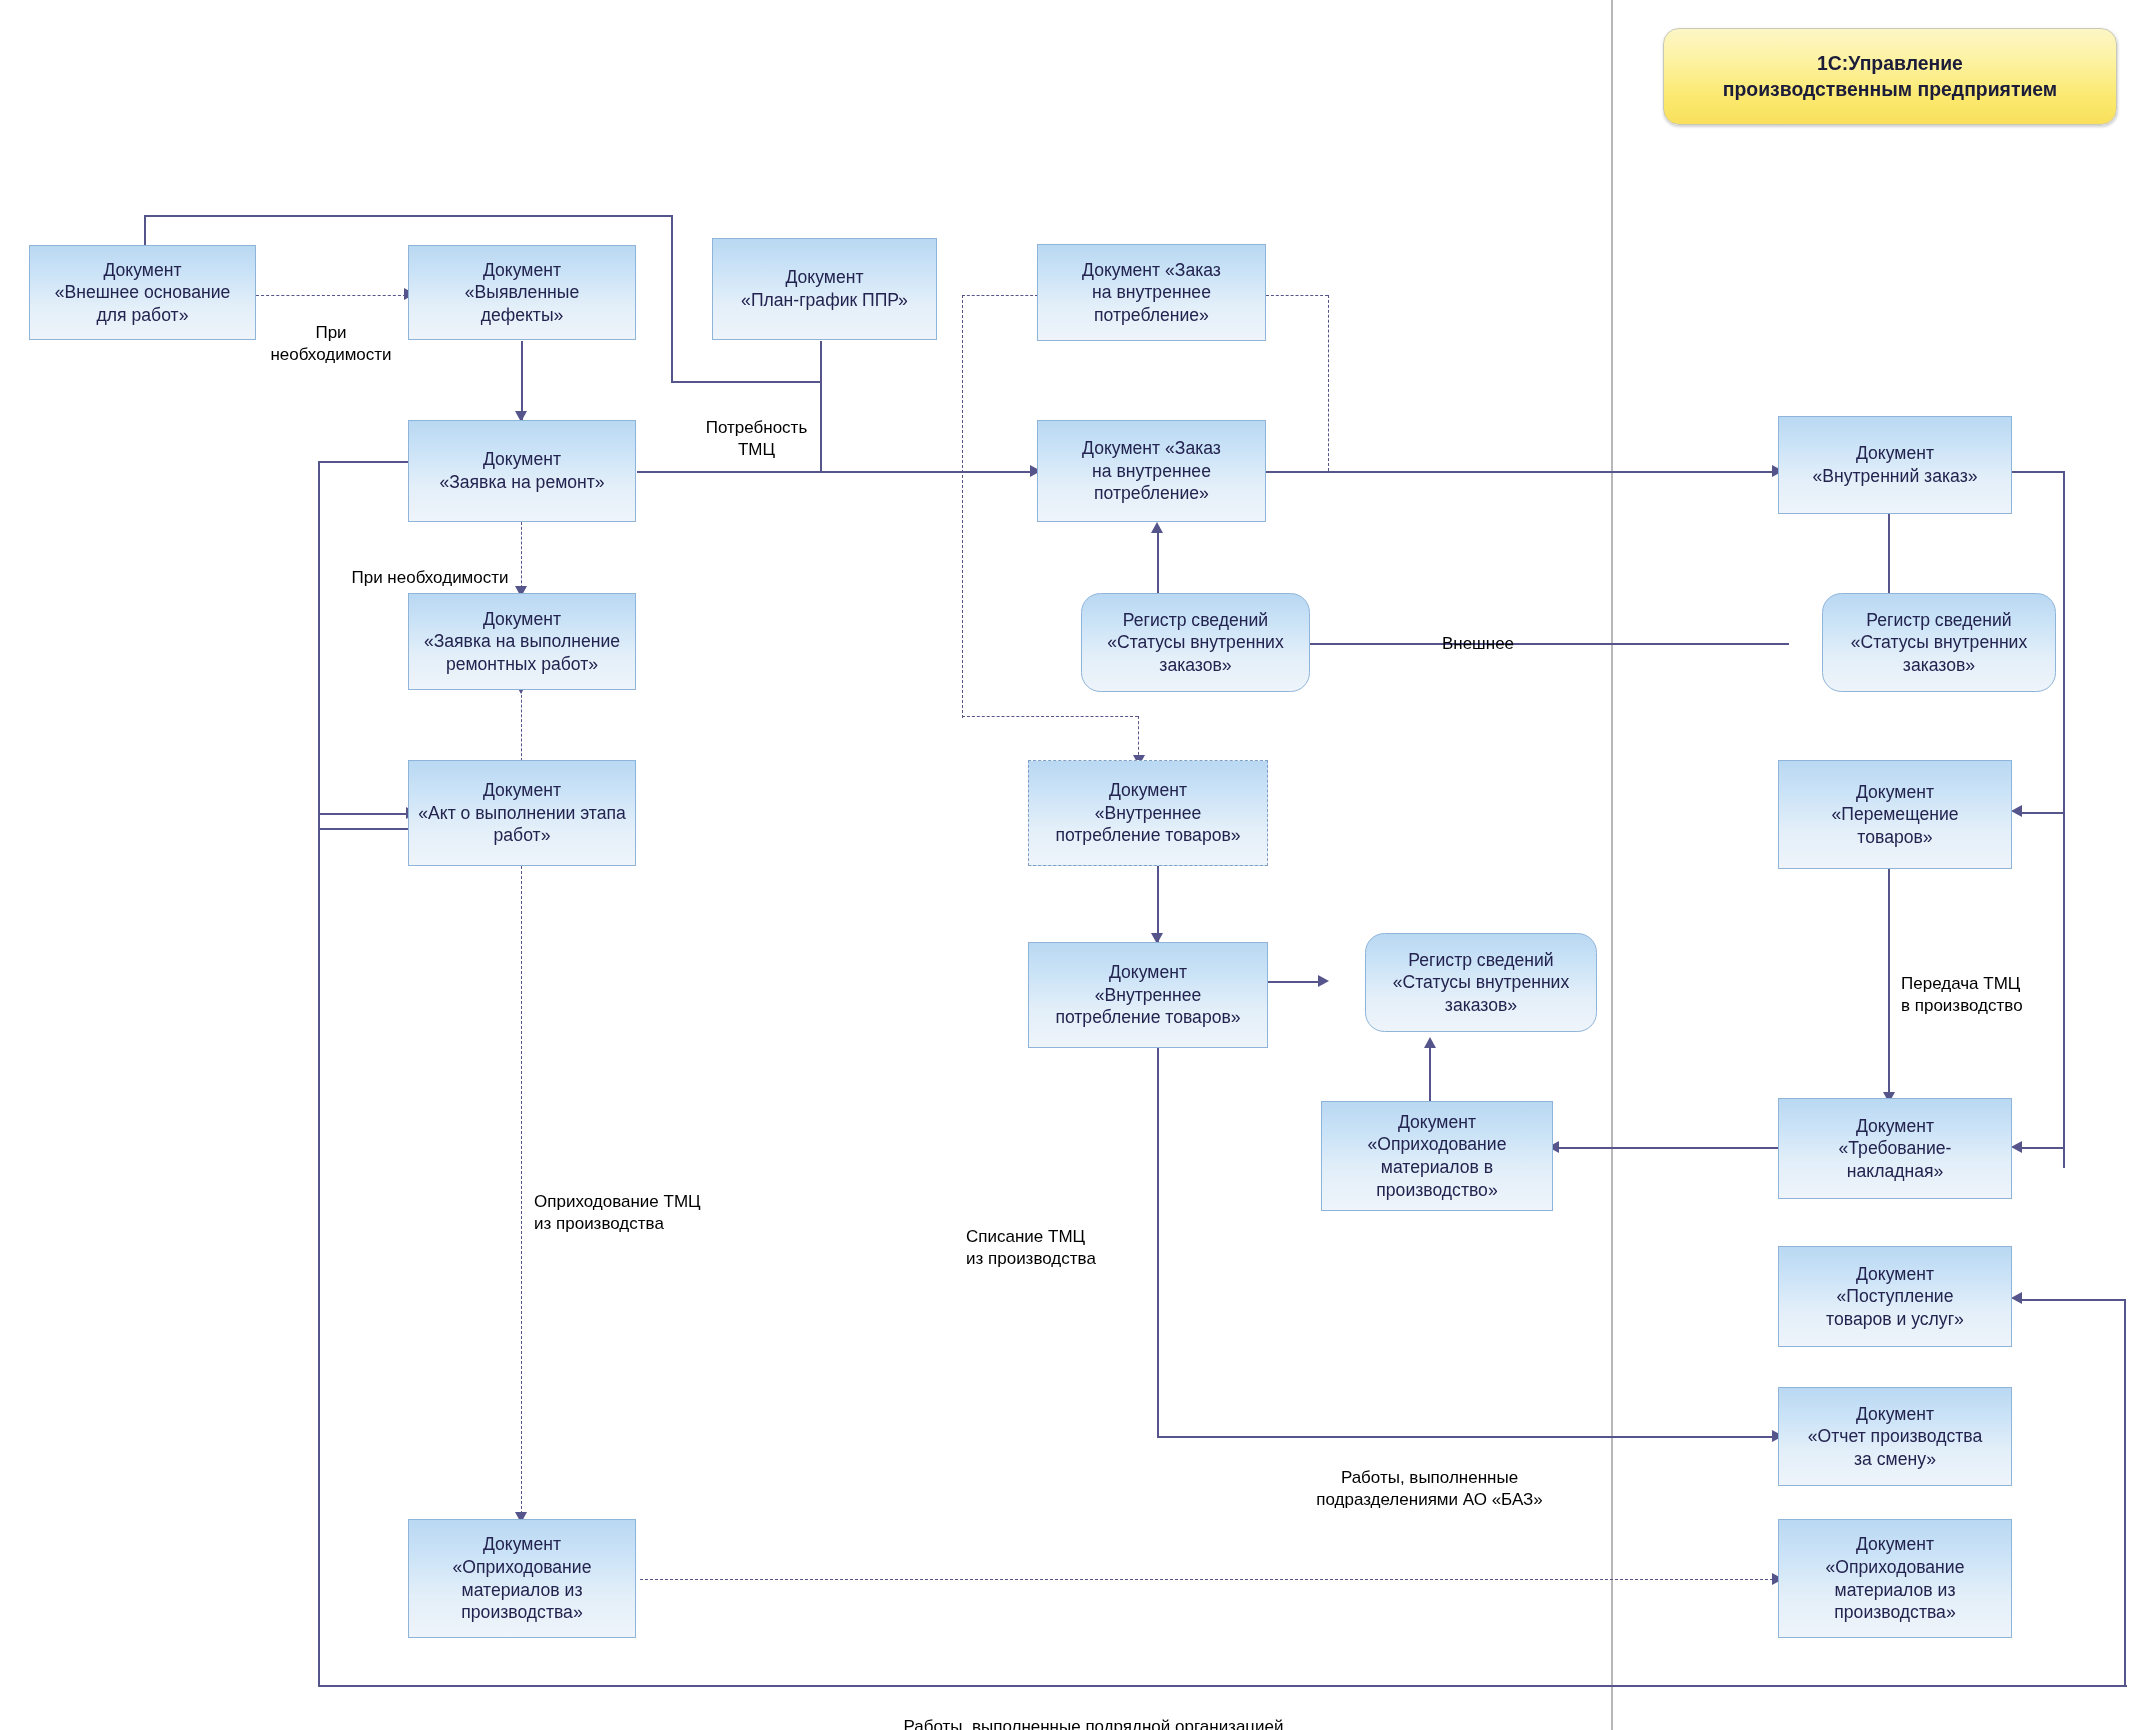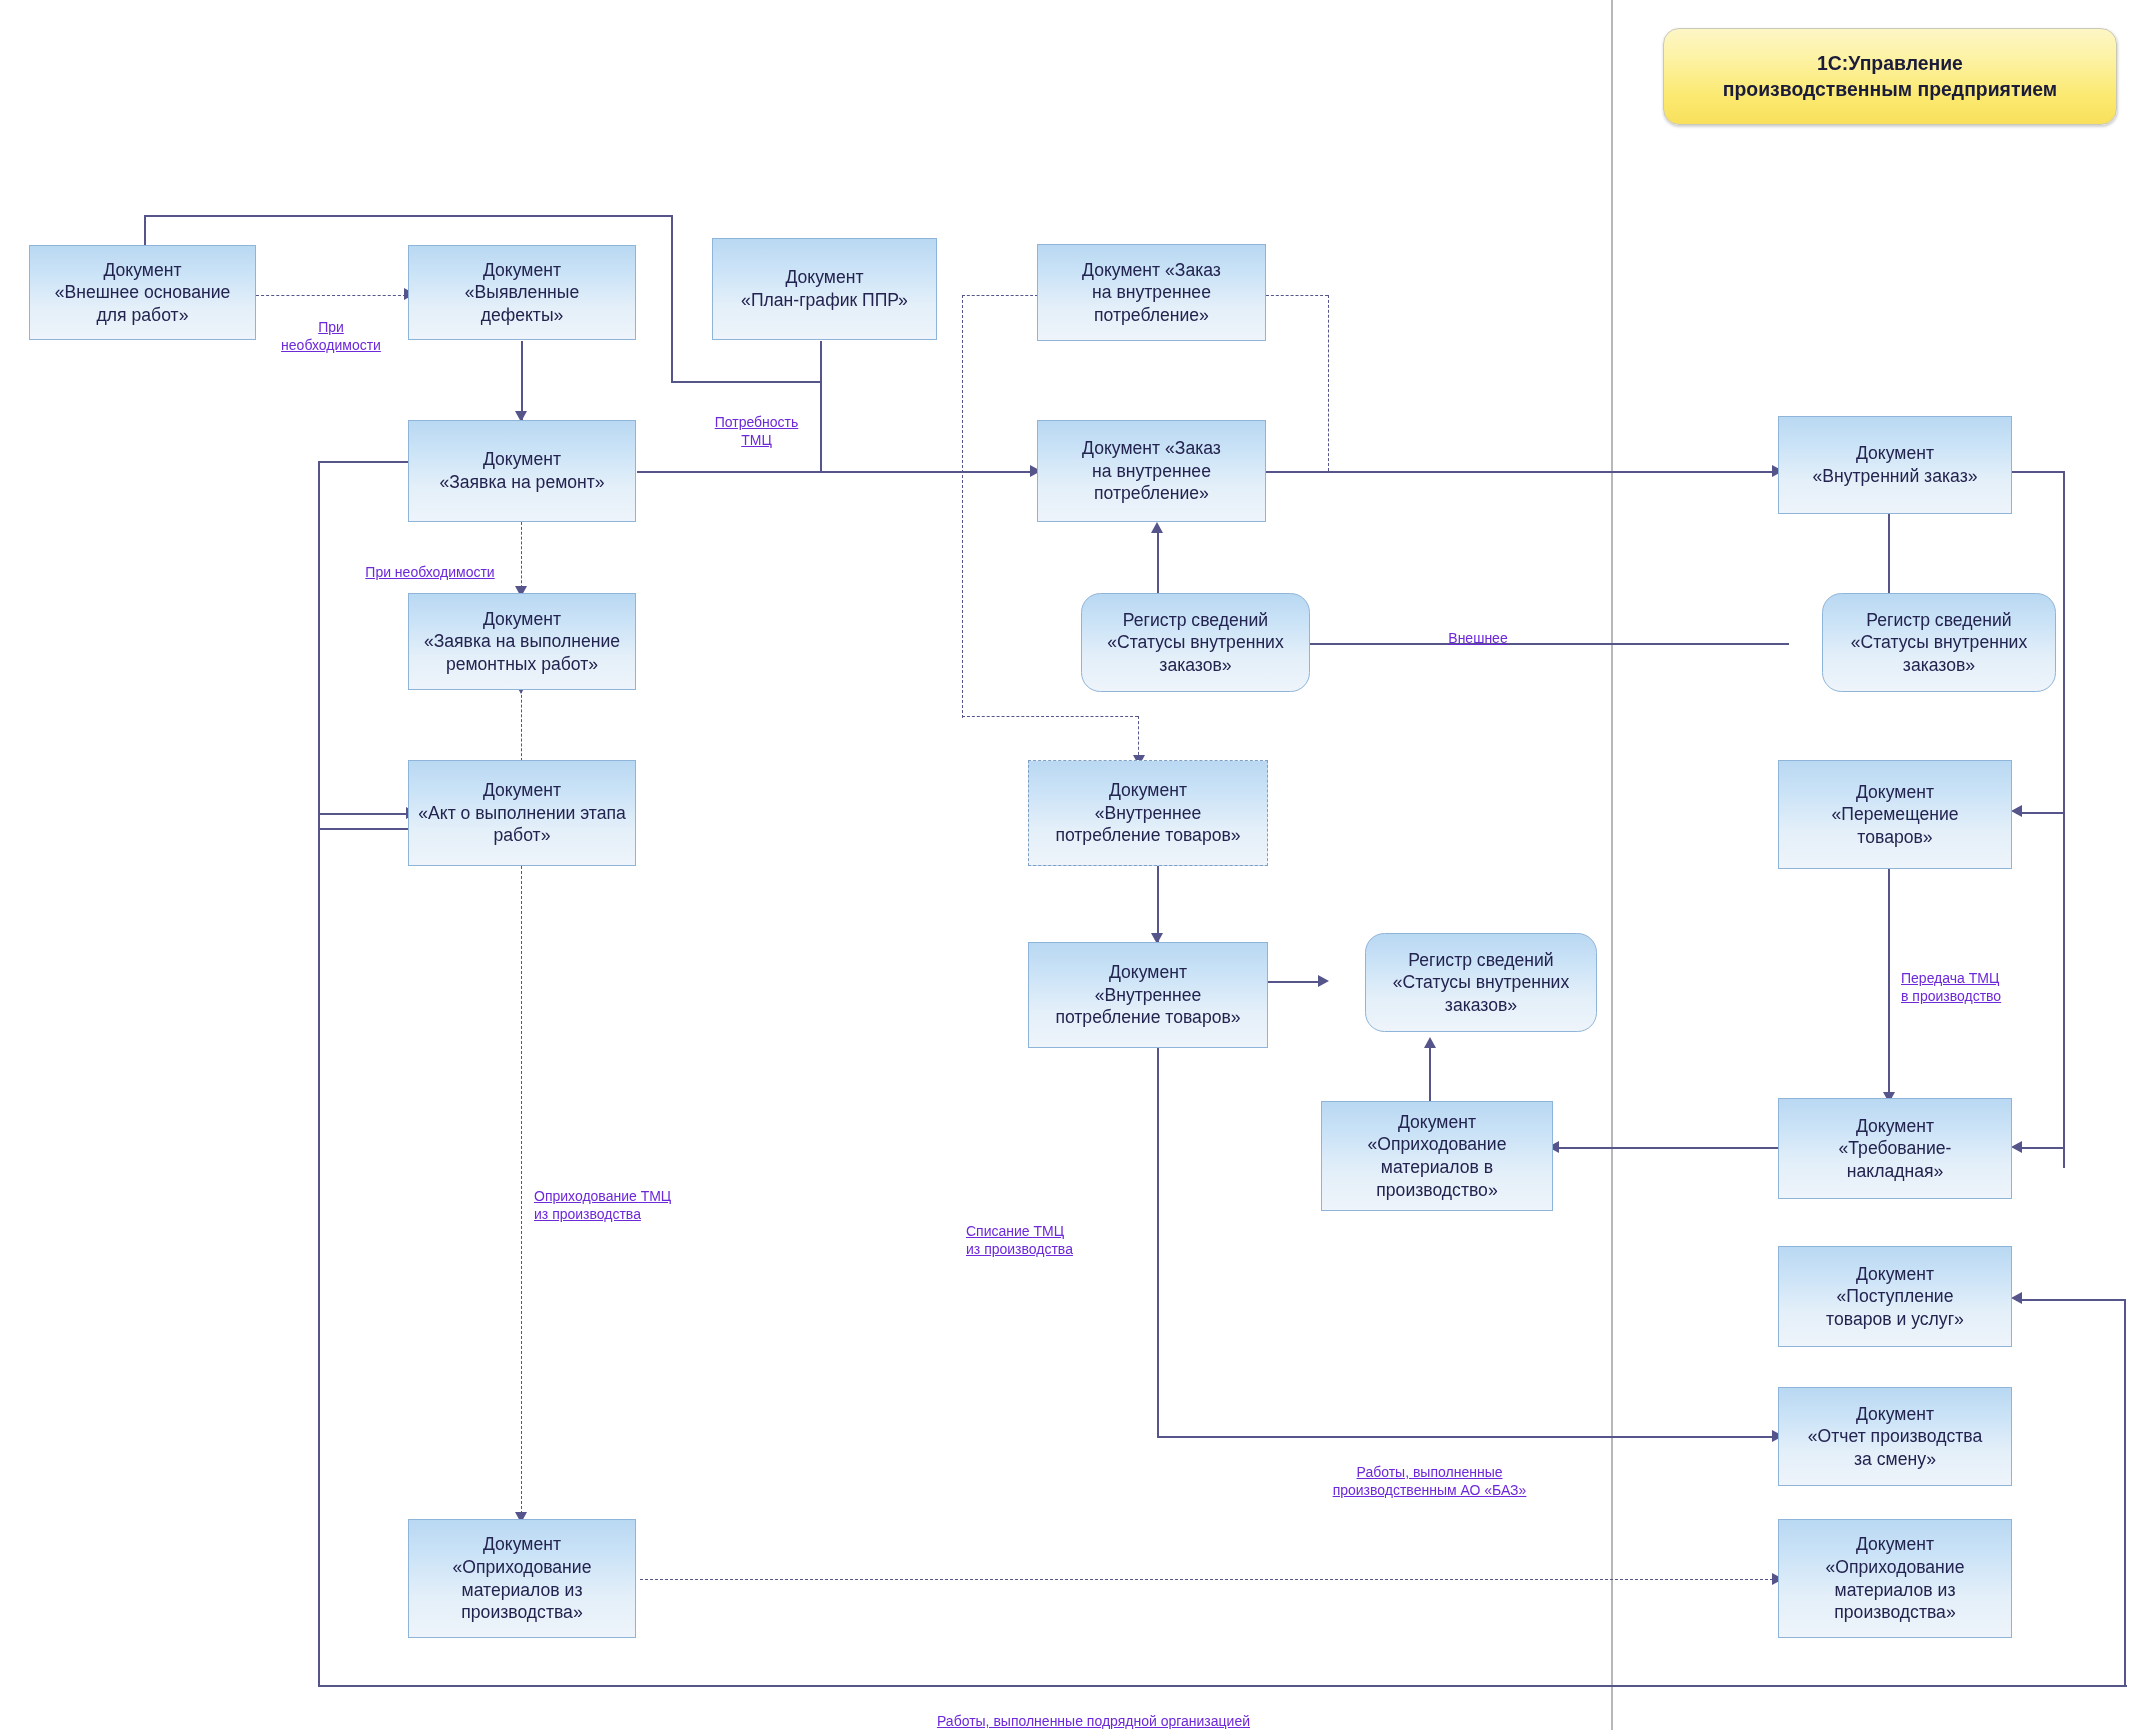--- a/index.html
+++ b/index.html
@@ -58,26 +58,25 @@
   }
   .reg {
     border: 0.9px solid #8fb4d9;
     border-radius: 19.4px;
     background: linear-gradient(to bottom, #b9d8f2 0%, #cbe3f7 30%, #e3eff9 65%, #eef4fa 100%);
     margin-left: 44px;
   }
   
   .edge-label {
     position: absolute;
-    color: #6d28d9;
-    font-size: 14px;
+    color: #000000;
+    font-size: 17px;
     line-height: 1.3;
     text-align: center;
     white-space: pre-line;
-    text-decoration: underline;
   }
   
   .ln {
     position: absolute;
     background: #55558c;
   }
   .ln.h { height: 1.8px; }
   .ln.v { width: 1.8px; }
   .dln {
     position: absolute;
@@ -377,21 +376,21 @@
 из производства</span>
   </div>
 
   <div class="edge-label" style="left:966px; top:1204px; width:185px; text-align:left;">
     <span style="white-space:pre-line;">Списание ТМЦ
 из производства</span>
   </div>
 
   <div class="edge-label" style="left:1244px; top:1445px; width:371px;">
     <span style="white-space:pre-line;">Работы, выполненные
-производственным АО «БАЗ»</span>
+подразделениями АО «БАЗ»</span>
   </div>
 
   <div class="edge-label" style="left:776px; top:1694px; width:635px;">
     <span style="white-space:pre-line;">Работы, выполненные подрядной организацией</span>
   </div>
 
 </div>
 
 
 </body></html>

